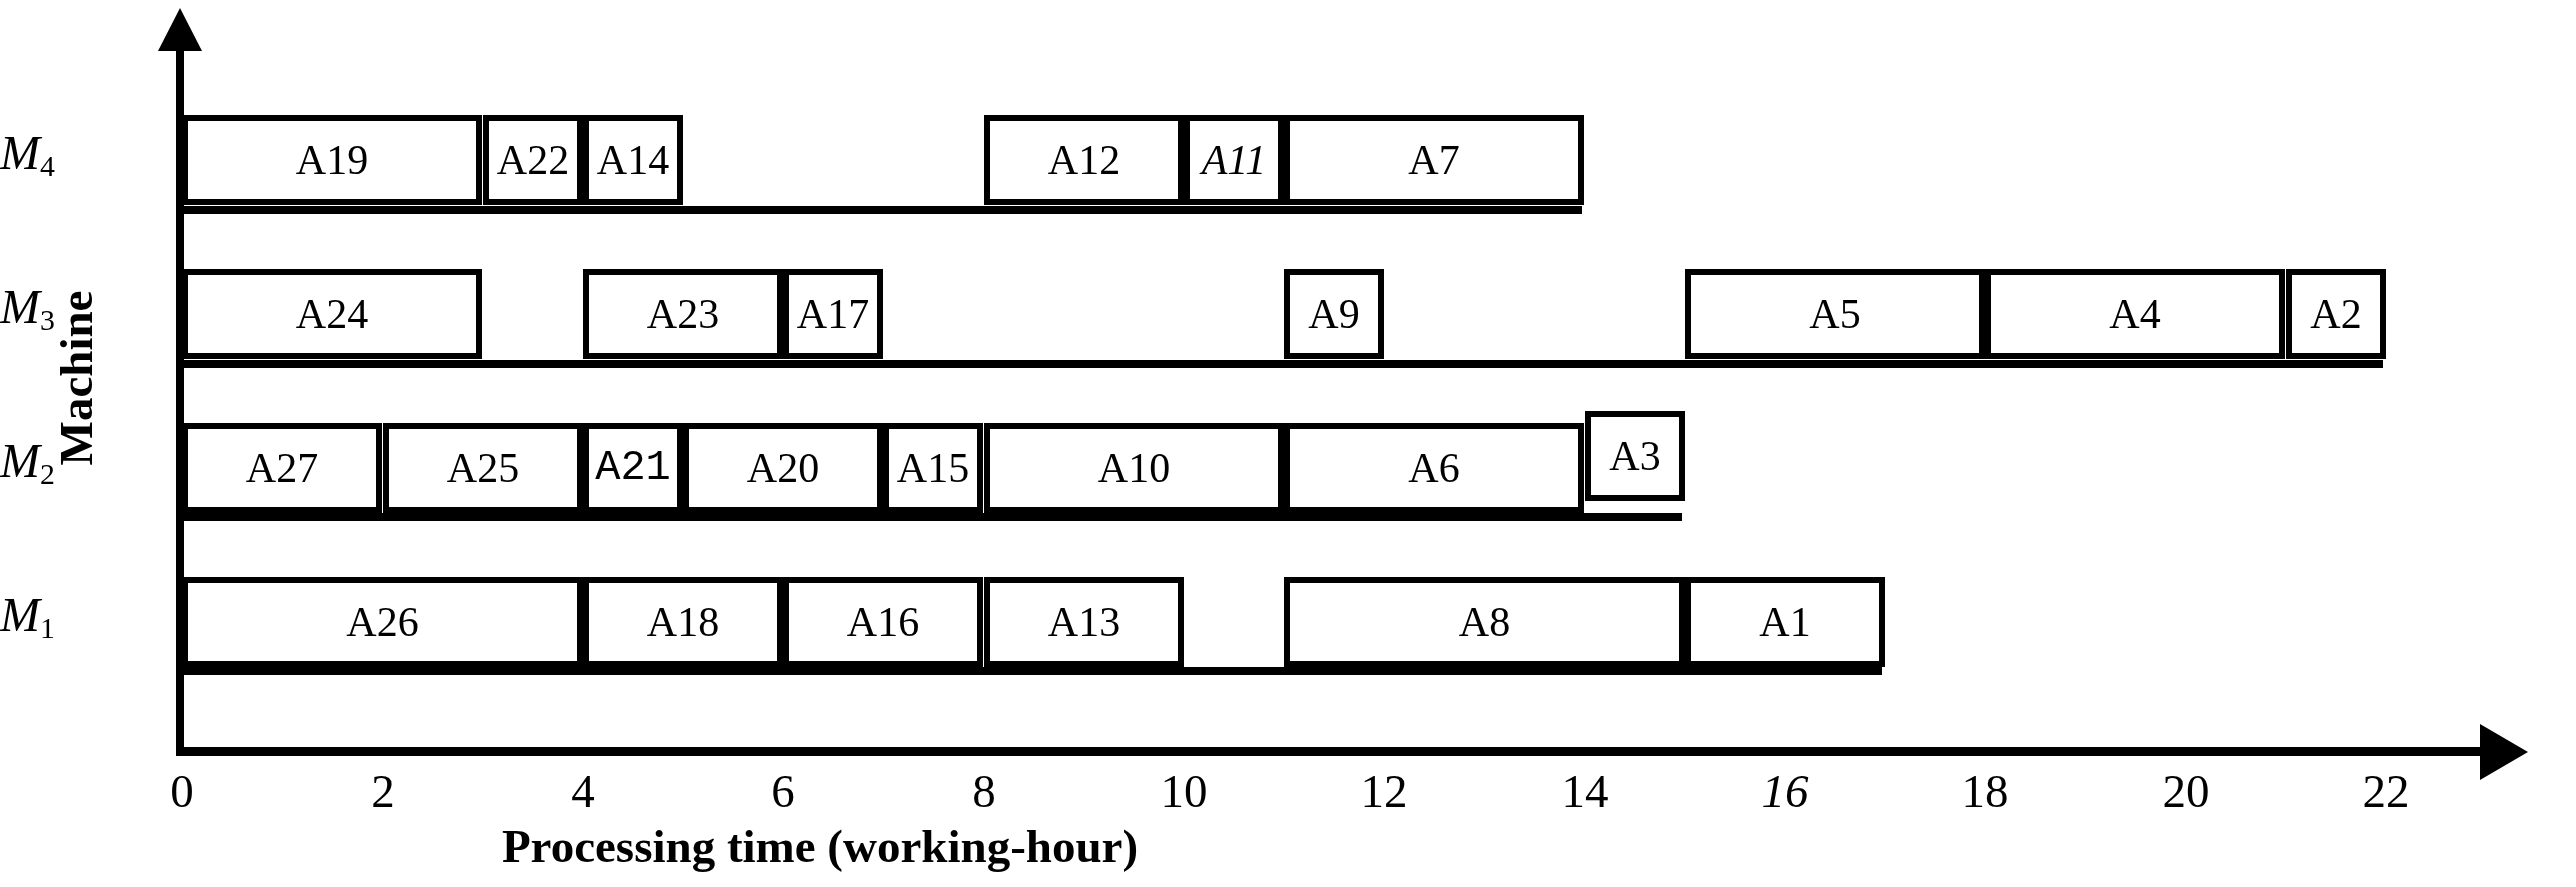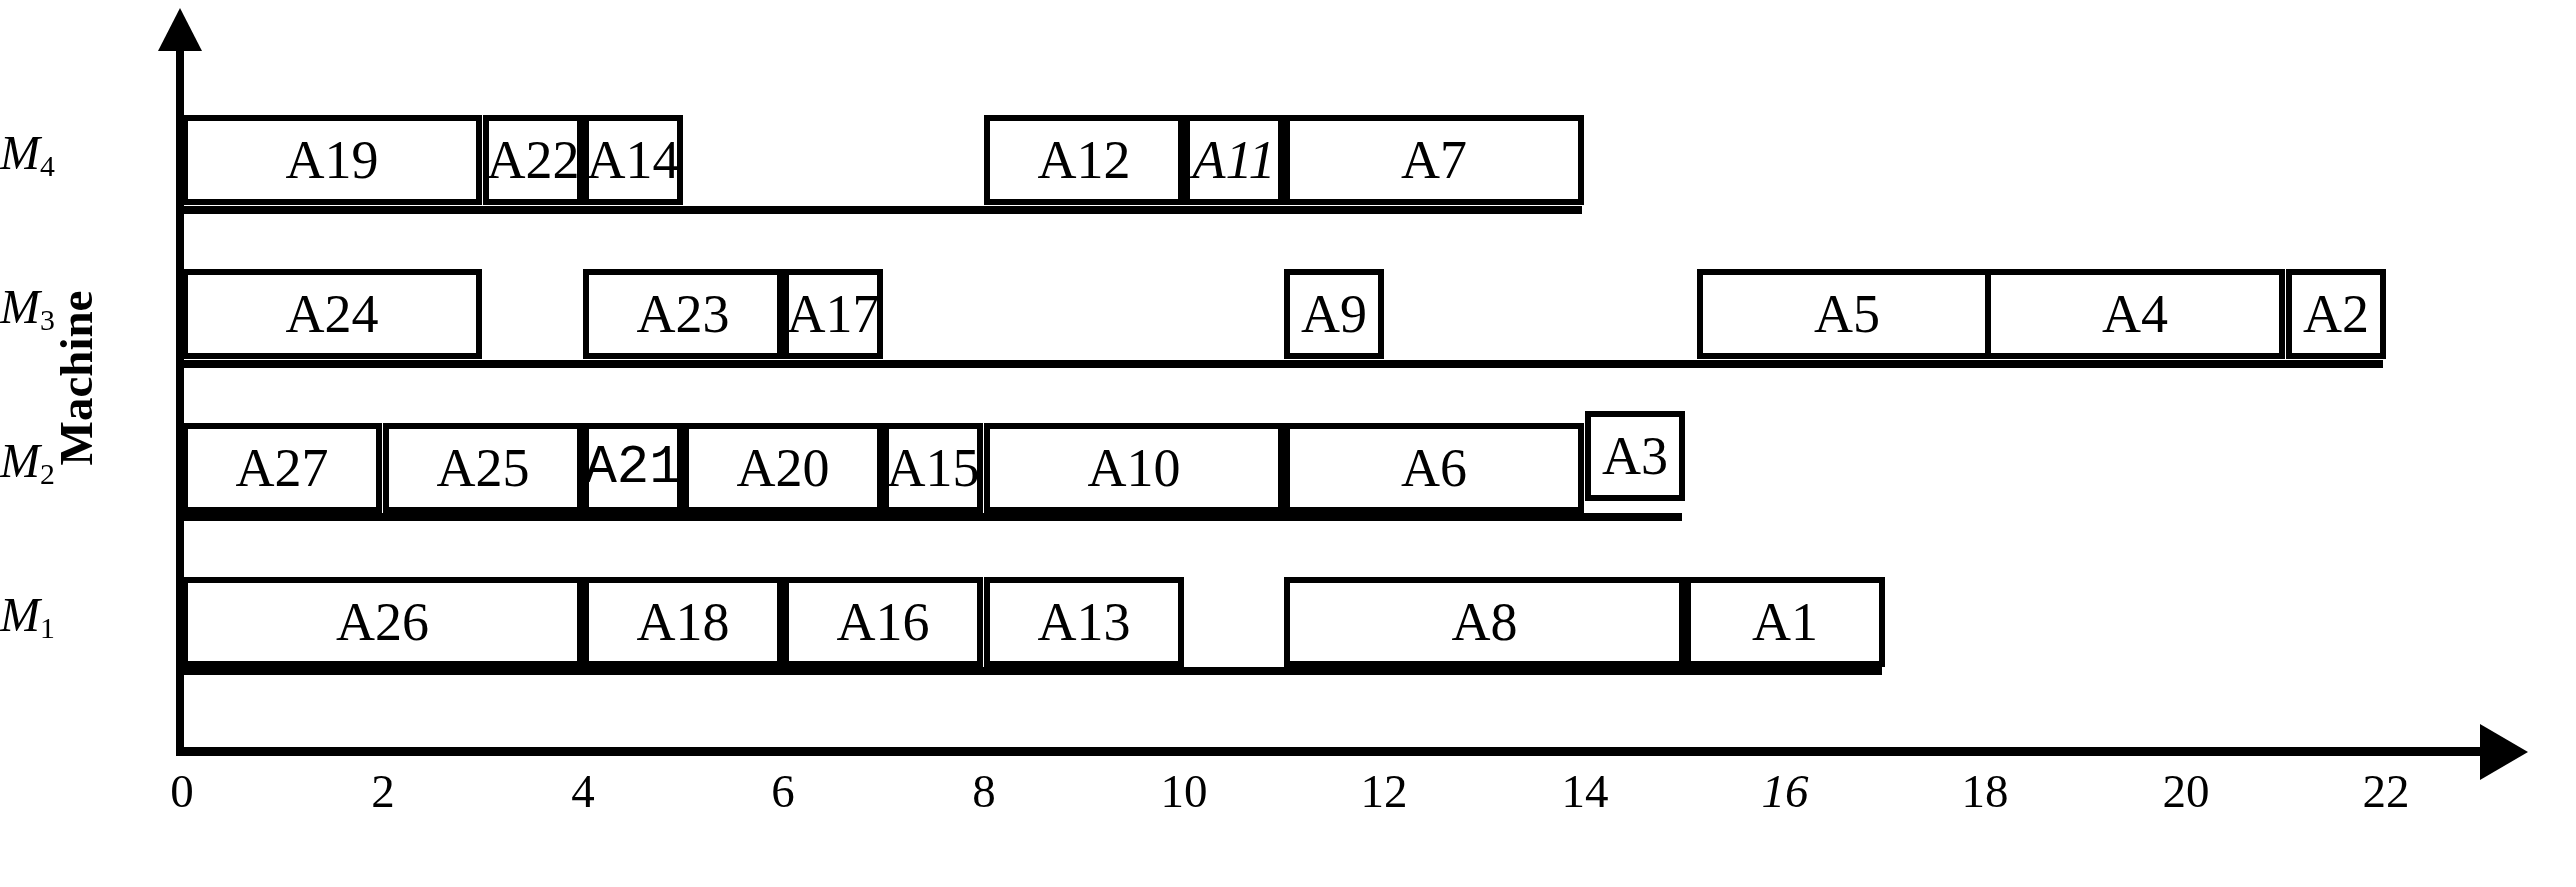--- a/index.html
+++ b/index.html
@@ -32,34 +32,35 @@
       font-size:48px;font-style:italic;white-space:nowrap;}
   .row-label sub{font-size:0.62em;font-style:normal;vertical-align:baseline;
       position:relative;top:0.22em;}
 
   
   .row-baseline{position:absolute;left:176px;height:7.5px;background:#000;}
 
   
   .task-bar{position:absolute;box-sizing:border-box;border:6.7px solid #000;background:#fff;
       display:flex;align-items:center;justify-content:center;
-      font-size:54px;line-height:1;overflow:visible;white-space:nowrap;}
+      font-size:42px;line-height:1;overflow:visible;white-space:nowrap;}
   .task-bar span{pointer-events:none;}
 </style>
 </head>
 <body>
 
 <div id="chart-root">
 
   <div class="y-axis-arrow"></div>
   <div class="y-axis-line"></div>
   <div class="y-axis-title">Machine</div>
 
   <div class="x-axis-line"></div>
   <div class="x-axis-arrow"></div>
+  <div class="x-axis-title">Processing time (working-hour)</div>
 
   <div id="dynamic-layer">
       <div class="tick-label" style="left: 182px;">0</div>
       <div class="tick-label" style="left: 383px;">2</div>
       <div class="tick-label" style="left: 583px;">4</div>
       <div class="tick-label" style="left: 783px;">6</div>
       <div class="tick-label" style="left: 984px;">8</div>
       <div class="tick-label" style="left: 1184px;">10</div>
       <div class="tick-label" style="left: 1384px;">12</div>
       <div class="tick-label" style="left: 1585px;">14</div>
@@ -94,21 +95,21 @@
       </div>
       <div class="task-bar" style="left: 583px; width: 200px; top: 269px; height: 90px;">
         <span>A23</span>
       </div>
       <div class="task-bar" style="left: 783px; width: 100px; top: 269px; height: 90px;">
         <span>A17</span>
       </div>
       <div class="task-bar" style="left: 1284px; width: 100px; top: 269px; height: 90px;">
         <span>A9</span>
       </div>
-      <div class="task-bar" style="left: 1685px; width: 300px; top: 269px; height: 90px; margin-left: 12px;">
+      <div class="task-bar" style="left: 1685px; width: 300px; top: 269px; height: 90px;">
         <span>A5</span>
       </div>
       <div class="task-bar" style="left: 1985px; width: 300px; top: 269px; height: 90px;">
         <span>A4</span>
       </div>
       <div class="task-bar" style="left: 2286px; width: 100px; top: 269px; height: 90px;">
         <span>A2</span>
       </div>
       <div class="row-label" style="top: 433px; left: 0px; width: 159px;"><span>M</span><sub>2</sub></div>
       <div class="row-baseline" style="top: 513px; width: 1506px;"></div>

